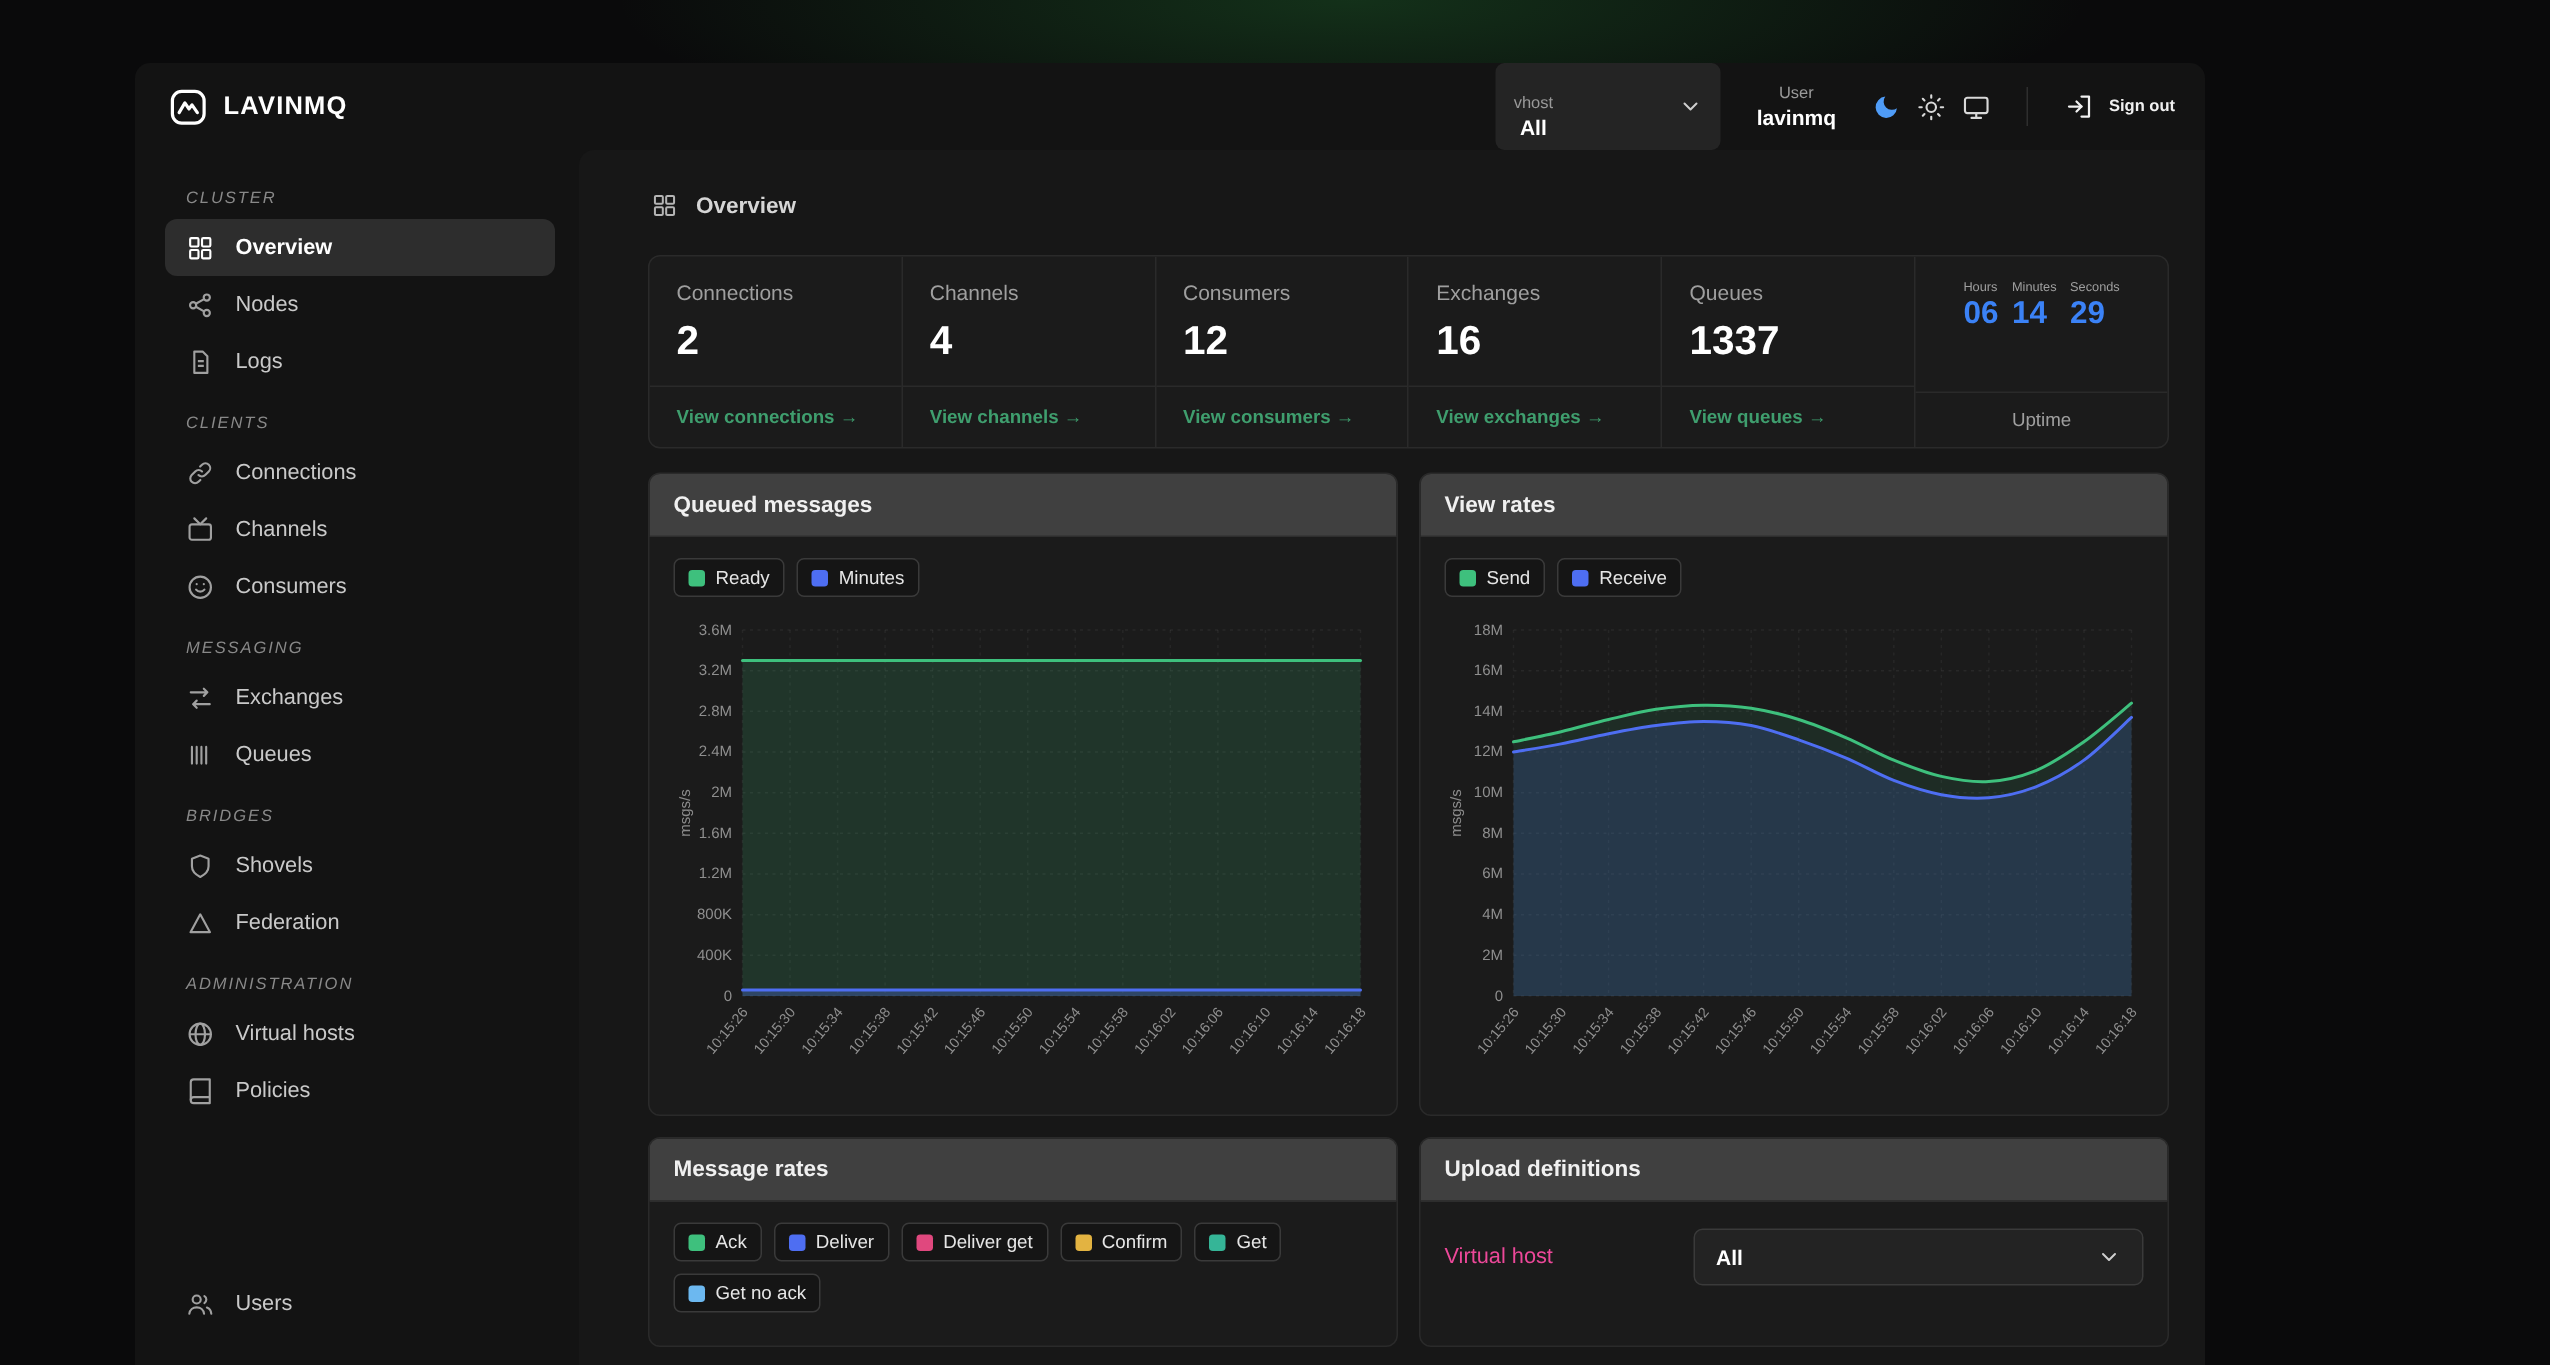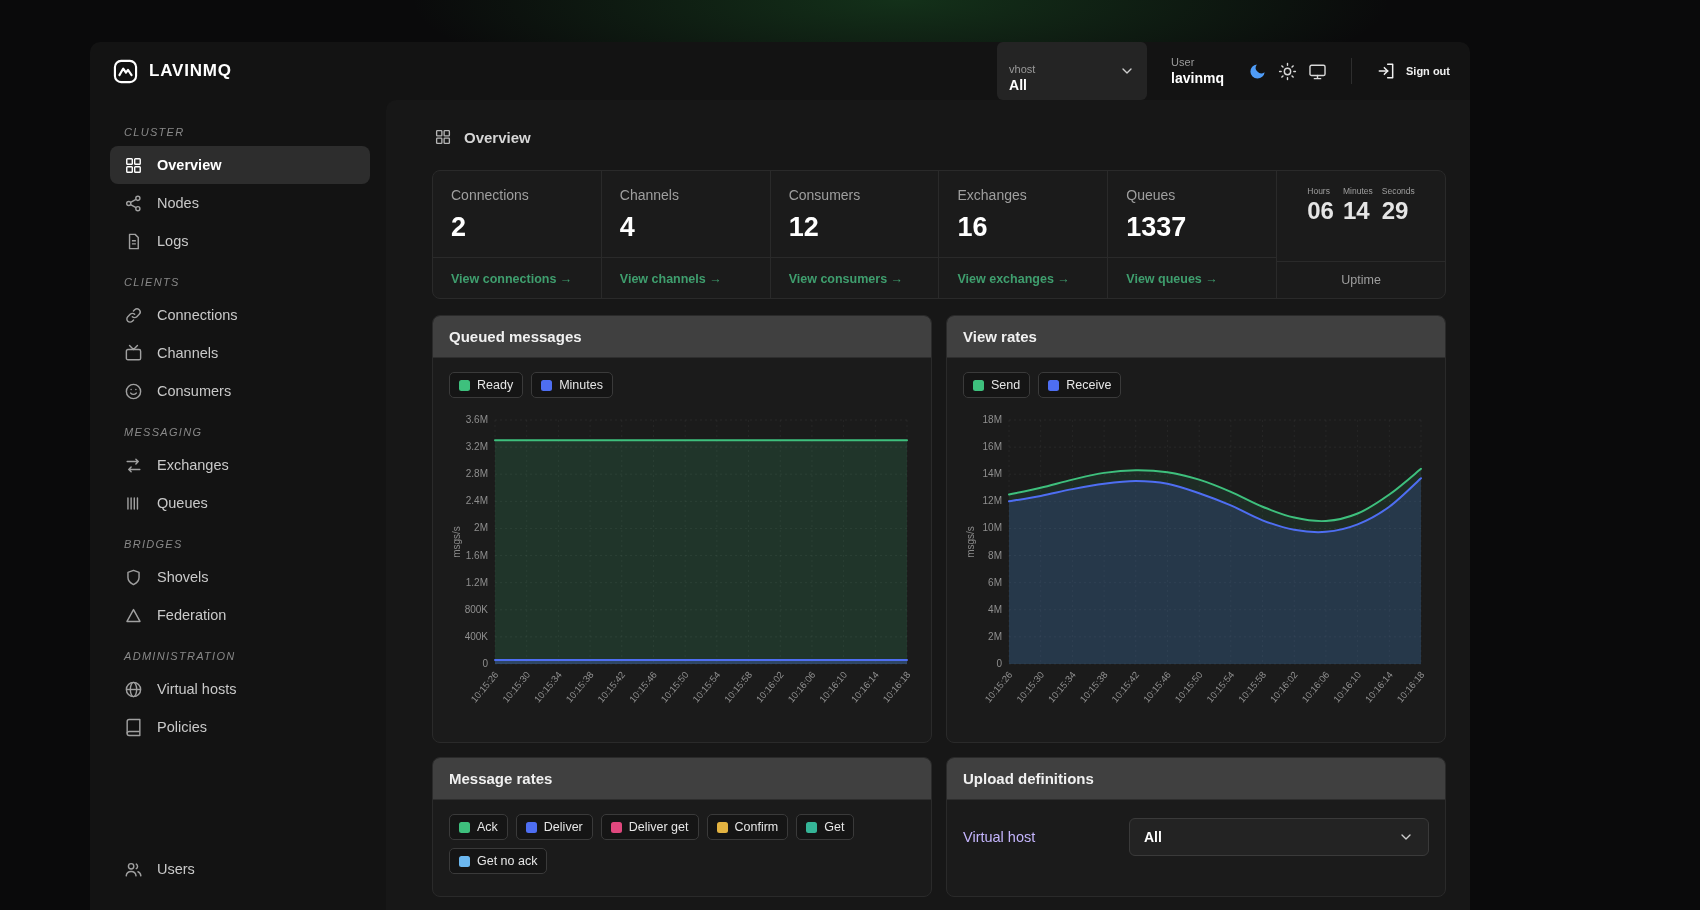--- a/index.html
+++ b/index.html
@@ -10,21 +10,21 @@
     background-color: #0a0a0b;
     background-image: radial-gradient(ellipse 700px 150px at 53% 0%, rgba(46,160,67,0.26), rgba(46,160,67,0) 70%);
     position: relative;
   }
   .app {
     position: absolute; left: 90px; top: 42px; width: 1380px; height: 868px;
     background: #131313; border-radius: 10px 10px 0 0;
     display: flex; flex-direction: column; overflow: hidden;
   }
   
-  .topbar { flex: 0 0 58px; display: flex; align-items: center; padding: 0 20px 0 22px; }
+  .topbar { flex: 0 0 58px; display: flex; align-items: center; padding: 0 20px 0 22px; text-align: center; }
   .brand { display: flex; align-items: center; gap: 10px; cursor: pointer; }
   .brand-name { font-weight: bold; font-size: 17px; letter-spacing: .8px; color: #fff; }
   .topbar-right { margin-left: auto; display: flex; align-items: center; gap: 24px; }
   .vhost-select { display: flex; align-items: center; background: #242424; border-radius: 6px; padding: 7px 12px; width: 150px; cursor: pointer; }
   .vhost-label { display: block; font-size: 11px; color: #9a9a9a; margin-top: 14px; }
   .vhost-value { display: block; font-size: 14px; font-weight: bold; color: #fff; margin-top: 2px; }
   .vhost-select svg { margin-left: auto; }
   .user-label { display: block; font-size: 11px; color: #9a9a9a; }
   .user-value { display: block; font-size: 14px; font-weight: bold; color: #fff; margin-top: 2px; }
   .theme-icons { display: flex; align-items: center; gap: 11px; }
@@ -49,36 +49,36 @@
   .stat-col { flex: 1; display: flex; flex-direction: column; border-left: 1px solid #2a2a2a; }
   .stat-col:first-child { border-left: none; }
   .stat-top { padding: 16px 18px 14px; flex: 1; }
   .stat-label { font-size: 14px; color: #9f9f9f; }
   .stat-value { font-size: 27px; font-weight: bold; color: #fff; margin-top: 9px; }
   .stat-bottom { border-top: 1px solid #2a2a2a; padding: 11px 18px; }
   .stat-link { color: #3f9e6e; font-size: 12.5px; font-weight: 600; cursor: pointer; }
   .uptime-top { display: flex; gap: 9px; padding: 15px 14px 10px; flex: 1; justify-content: center; }
   .uptime-unit { text-align: left; }
   .uptime-unit-label { display: block; font-size: 8.5px; color: #9f9f9f; margin-bottom: 1px; }
-  .uptime-value { font-size: 24px; font-weight: bold; color: #e5e5e5; }
+  .uptime-value { font-size: 21px; font-weight: bold; color: #3b82f6; }
   .uptime-bottom { text-align: center; color: #9f9f9f; font-size: 12.5px; border-top: 1px solid #2a2a2a; padding: 11px 18px; }
   
   .charts-row { display: flex; gap: 14px; margin-top: 16px; }
   .bottom-row { display: flex; gap: 14px; margin-top: 14px; }
   .card { flex: 1; background: #1b1b1b; border: 1px solid #2a2a2a; border-radius: 8px; overflow: hidden; }
   .card-header { background: #404040; border-bottom: 1px solid #2e2e2e; padding: 12px 16px; font-size: 15px; font-weight: bold; color: #f0f0f0; }
   .card-body { padding: 14px 16px 10px; }
   .legend { display: flex; gap: 8px; flex-wrap: wrap; margin-bottom: 12px; }
   .chip { display: inline-flex; align-items: center; gap: 7px; border: 1px solid #3a3a3a; background: #151515; border-radius: 5px; padding: 5px 9px; font-size: 12.5px; color: #e6e6e6; cursor: pointer; }
   .sw { width: 11px; height: 11px; border-radius: 2.5px; display: inline-block; }
   svg.chart text { font-family: "Liberation Sans", "DejaVu Sans", sans-serif; }
   
   .upload-body { padding: 18px 16px; }
   .upload-row { display: flex; align-items: center; gap: 16px; }
-  .upload-label { font-size: 14.5px; color: #c4b5fd; }
+  .upload-label { font-size: 14.5px; color: #ec4899; }
   .upload-select { margin-left: auto; width: 300px; display: flex; align-items: center; justify-content: space-between; background: #232323; border: 1px solid #3a3a3a; border-radius: 6px; padding: 10px 14px; font-size: 14px; font-weight: 600; color: #fff; cursor: pointer; }
 </style>
 </head>
 <body>
 
 <div class="app">
 
   <header class="topbar">
     <div class="brand">
       <span class="icon-btn">

